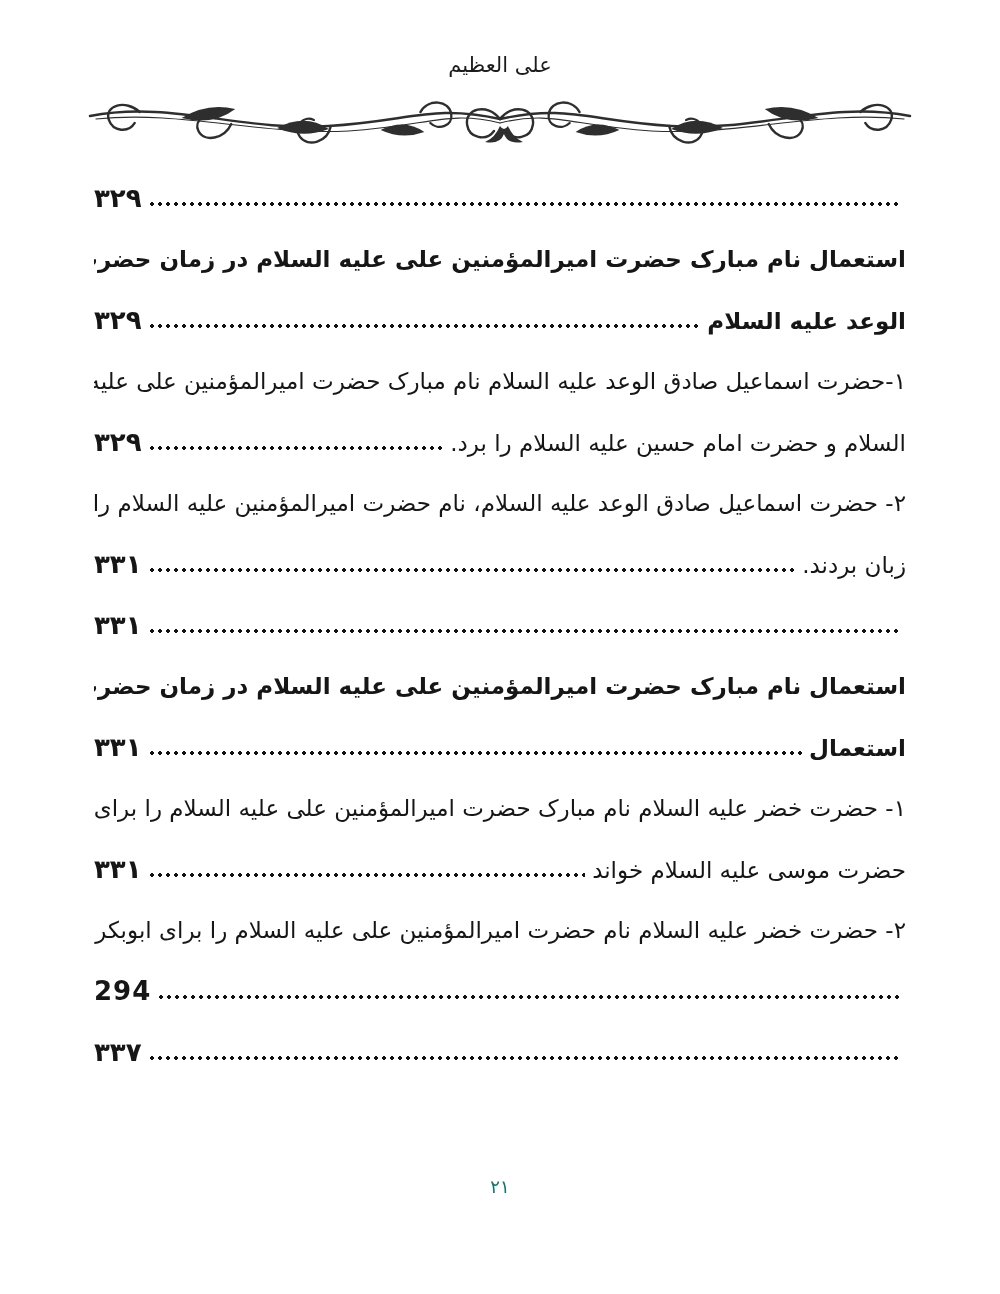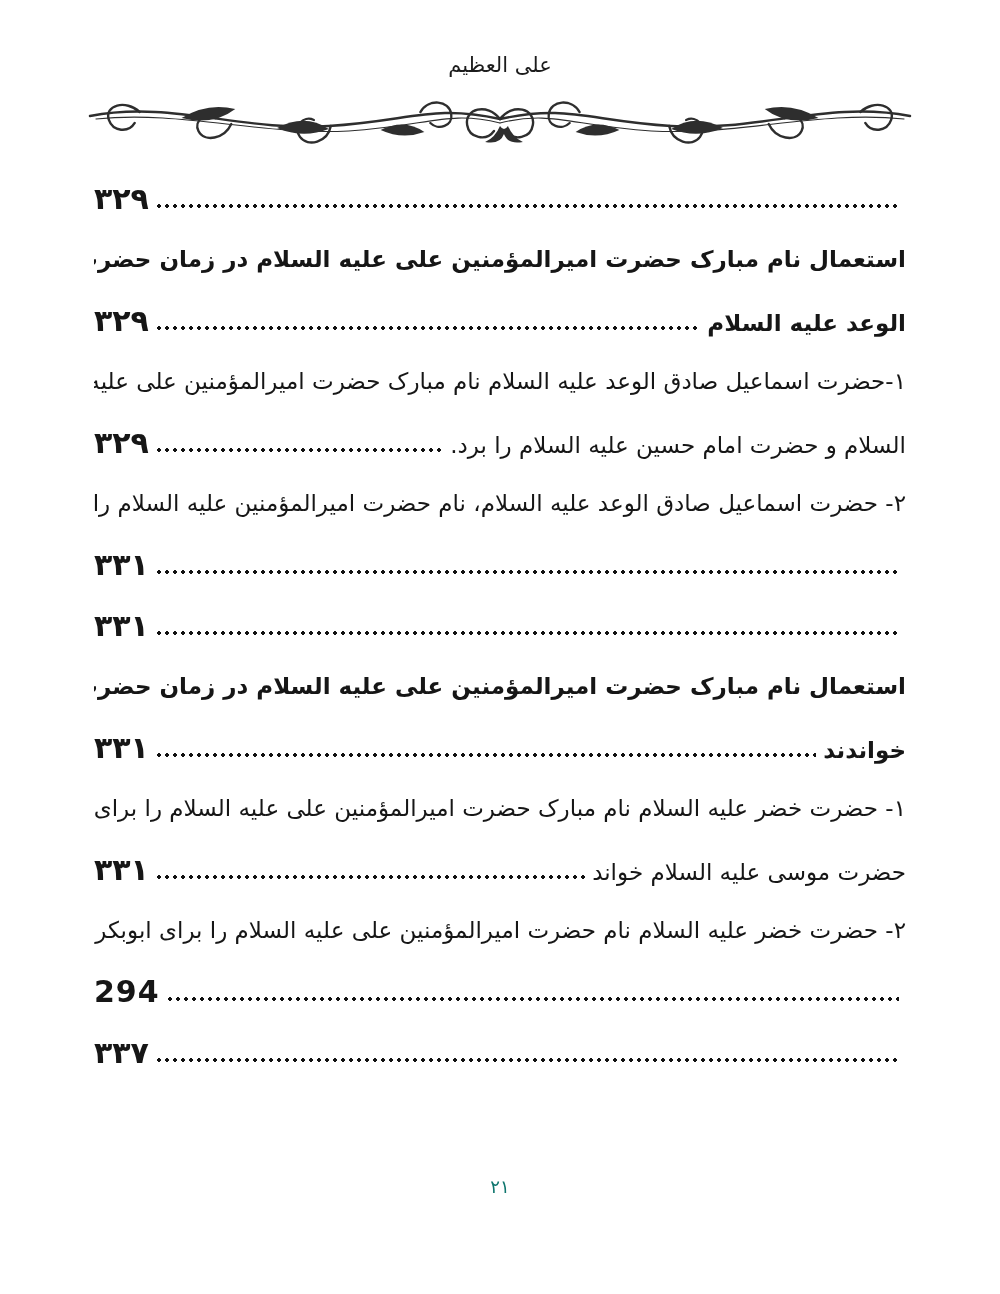--- a/index.html
+++ b/index.html
@@ -58,21 +58,21 @@
     margin:0 7px;
     min-width:12px;
     background-image:radial-gradient(circle at 3px 3px,#111 1.6px,rgba(0,0,0,0) 1.9px);
     background-size:8px 6px;
     background-repeat:repeat-x;
     background-position:left bottom;
   }
   .num{
     flex:0 0 auto;
     font-weight:bold;
-    font-size:30px;
+    font-size:26px;
     line-height:61px;
     letter-spacing:1px;
   }
   .footer-pageno{
     position:absolute;
     left:0;right:0;
     top:1176px;
     text-align:center;
     font-size:18px;
     color:#0f766e;
@@ -126,33 +126,34 @@
 
     <div class="row leader-row">
       <span class="t">السلام و حضرت امام حسین علیه السلام را برد.</span>
       <span class="leader"></span>
       <span class="num">٣٢٩</span>
     </div>
 
     <div class="row full-row">٢- حضرت اسماعیل صادق الوعد علیه السلام، نام حضرت امیرالمؤمنین علیه السلام را بر</div>
 
     <div class="row leader-row">
+      <span class="t">زبان بردند.</span>
       <span class="leader"></span>
       <span class="num">٣٣١</span>
     </div>
 
     <div class="row leader-row bold">
       <span class="leader"></span>
       <span class="num">٣٣١</span>
     </div>
 
     <div class="row full-row bold">استعمال نام مبارک حضرت امیرالمؤمنین علی علیه السلام در زمان حضرت خضر علیه</div>
 
     <div class="row leader-row bold">
-      <span class="t">خواندند</span>
+      <span class="t">استعمال</span>
       <span class="leader"></span>
       <span class="num">٣٣١</span>
     </div>
 
     <div class="row full-row">١- حضرت خضر علیه السلام نام مبارک حضرت امیرالمؤمنین علی علیه السلام را برای</div>
 
     <div class="row leader-row">
       <span class="t">حضرت موسی علیه السلام خواند</span>
       <span class="leader"></span>
       <span class="num">٣٣١</span>

